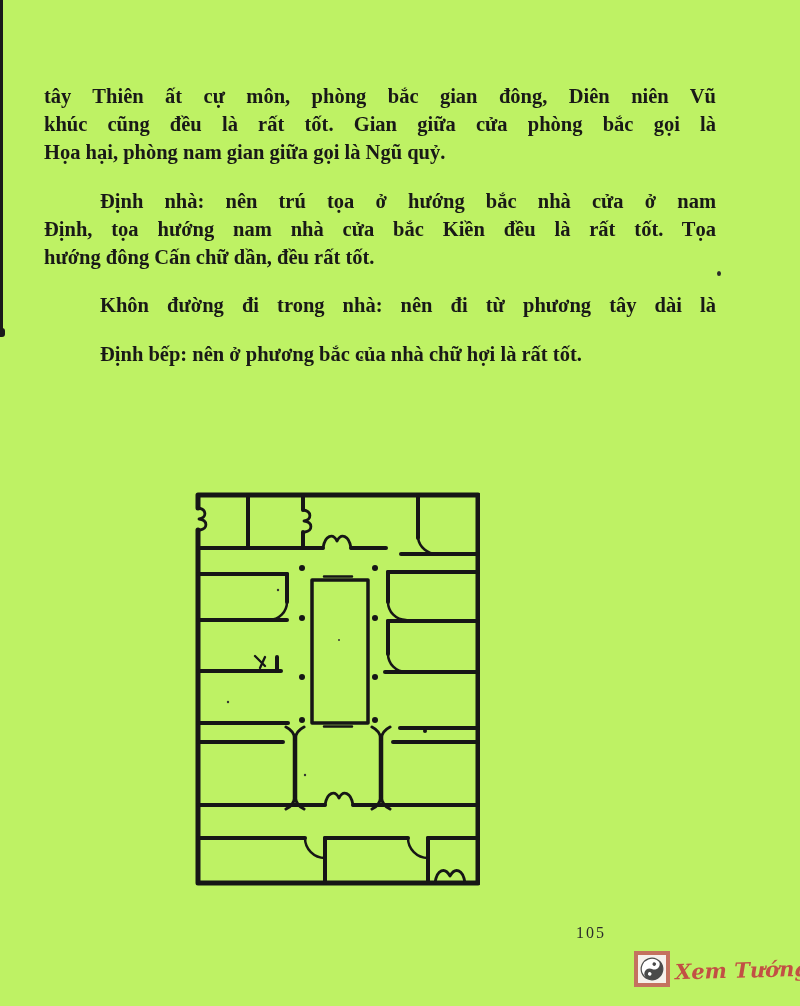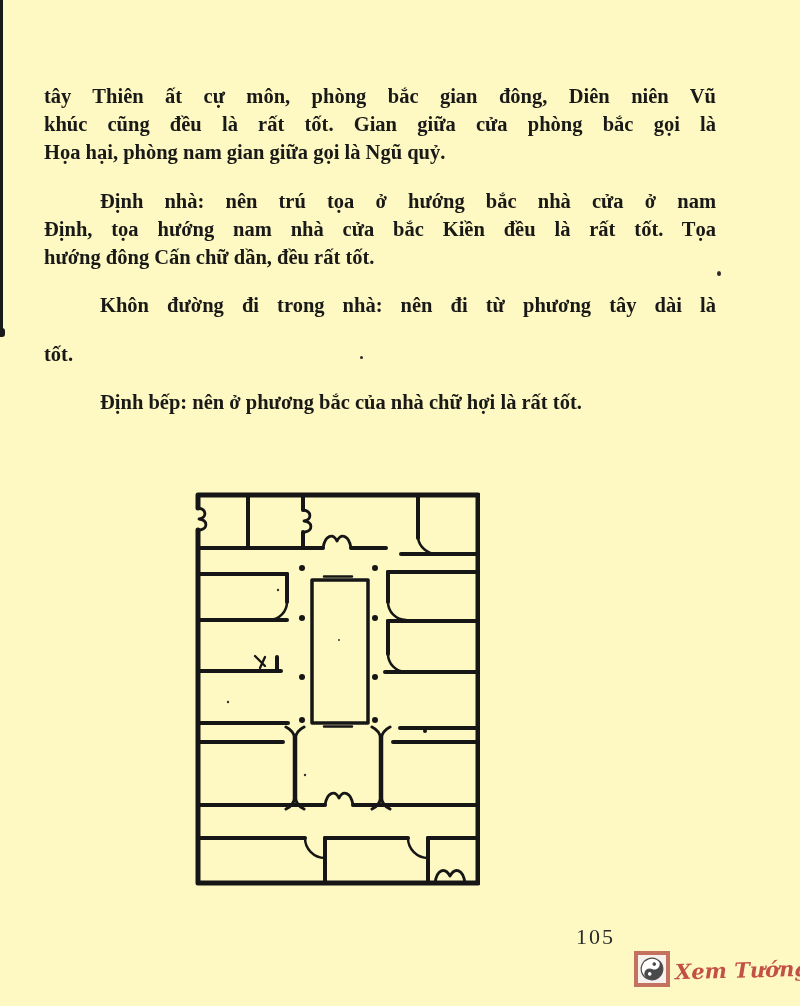--- a/index.html
+++ b/index.html
@@ -1,20 +1,20 @@
 <!DOCTYPE html>
 <html><head>
 <meta charset="utf-8">
 <style>
   html,body { margin:0; padding:0; }
   .page {
     position: relative;
     width: 800px;
     height: 1006px;
-    background: #fef9c3;
+    background: #bef264;
     overflow: hidden;
     font-family: "Liberation Serif", "DejaVu Serif", serif;
   }
   
   .scan-edge {
     position: absolute; left: 0; top: 0;
     width: 3px; height: 334px;
     background: #1a1a1a;
   }
   .scan-edge-blob {
@@ -37,21 +37,21 @@
   .ln.ind { text-indent: 56px; }
   .figure {
     position: absolute; left: 193px; top: 490px;
     width: 287px; height: 403px;
   }
   .speck { position: absolute; background: #2a2a2a; border-radius: 50%; }
   .speck.s1 { left: 717px; top: 271px; width: 4px; height: 5px; }
   .speck.s2 { left: 360px; top: 356px; width: 3px; height: 3px; }
   .page-number {
     position: absolute; left: 576px; top: 924px;
-    font-size: 22px; letter-spacing: 2px;
+    font-size: 16px; letter-spacing: 2px;
     color: #2b2b2b; font-weight: normal;
   }
   .watermark {
     position: absolute; left: 634px; top: 951px;
     display: flex; align-items: center;
   }
   .yin-box {
     width: 28px; height: 28px;
     background: #f6f1ec;
     border: 4px solid #c4725f;
@@ -87,21 +87,20 @@
       <div class="ln ind">Định nhà: nên trú tọa ở hướng bắc nhà cửa ở nam</div>
       <div class="ln">Định, tọa hướng nam nhà cửa bắc Kiền đều là rất tốt. Tọa</div>
       <div class="ln last">hướng đông Cấn chữ dần, đều rất tốt.</div>
     <p></p>
     <p class="para">
       </p>
       <div class="ln ind">Khôn đường đi trong nhà: nên đi từ phương tây dài là</div>
     <p></p>
     <p class="para">
       </p>
-      <div class="ln last">tốt.</div>
     <p></p>
     <p class="para">
       </p>
       <div class="ln ind last">Định bếp: nên ở phương bắc của nhà chữ hợi là rất tốt.</div>
     <p></p>
   </div>
 
   <div class="speck s1"></div>
   <div class="speck s2"></div>
 

